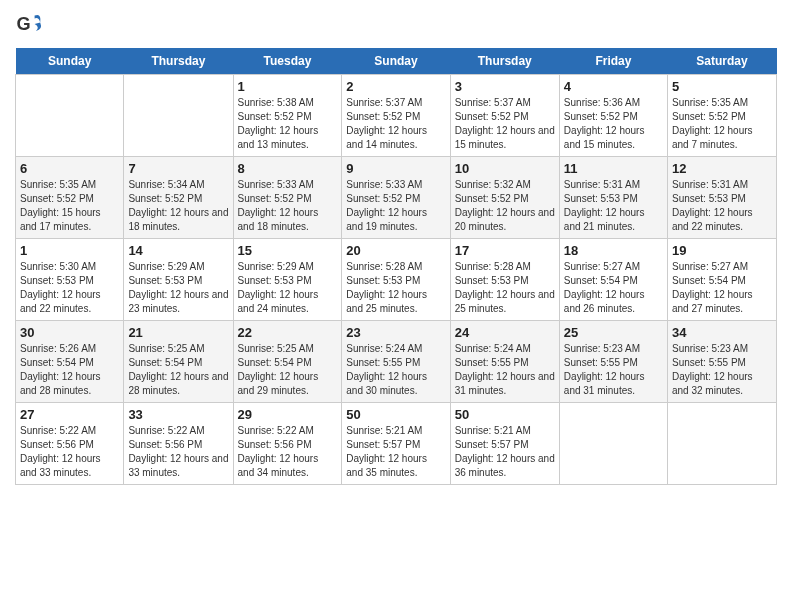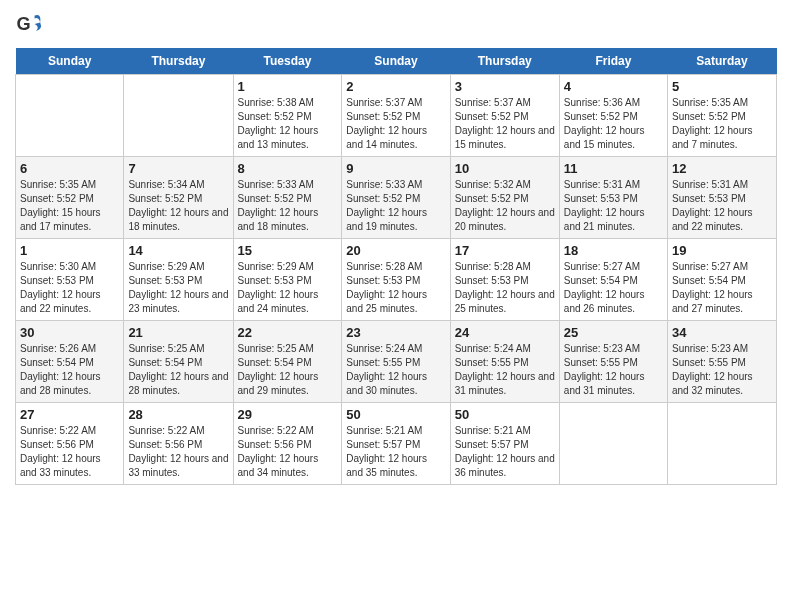--- a/index.html
+++ b/index.html
@@ -348,21 +348,21 @@
       <tr>
         <td>
         <span class="day-number">27</span>
         <div class="day-info">
           <span>Sunrise: 5:22 AM</span><br>
           <span>Sunset: 5:56 PM</span><br>
           <span>Daylight: 12 hours and 33 minutes.</span>
         </div>
       </td>
         <td>
-        <span class="day-number">28</span>
+        <span class="day-number">33</span>
         <div class="day-info">
           <span>Sunrise: 5:22 AM</span><br>
           <span>Sunset: 5:56 PM</span><br>
           <span>Daylight: 12 hours and 33 minutes.</span>
         </div>
       </td>
         <td>
         <span class="day-number">29</span>
         <div class="day-info">
           <span>Sunrise: 5:22 AM</span><br>

